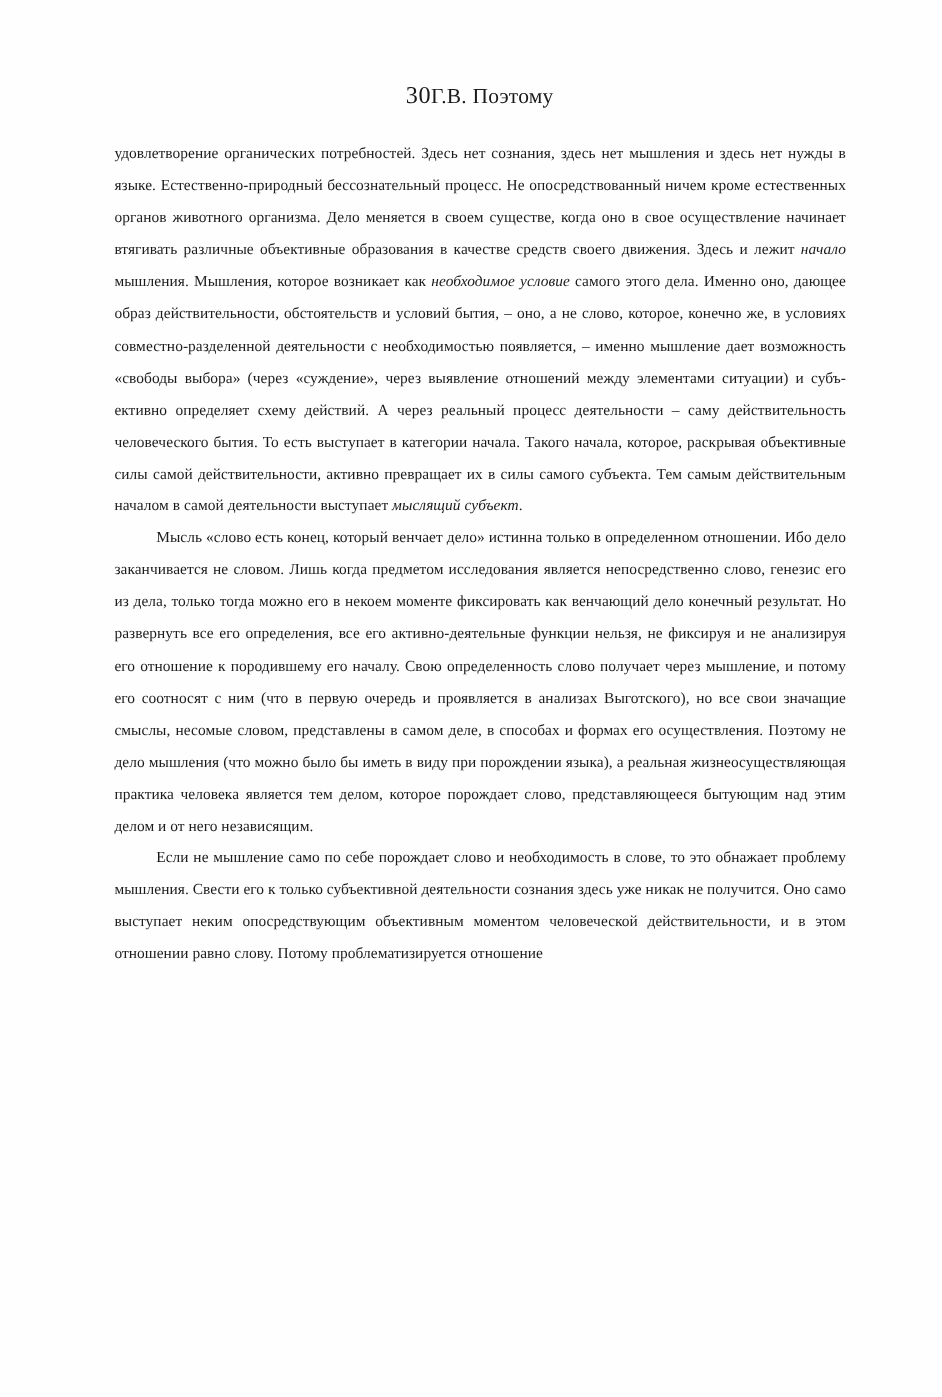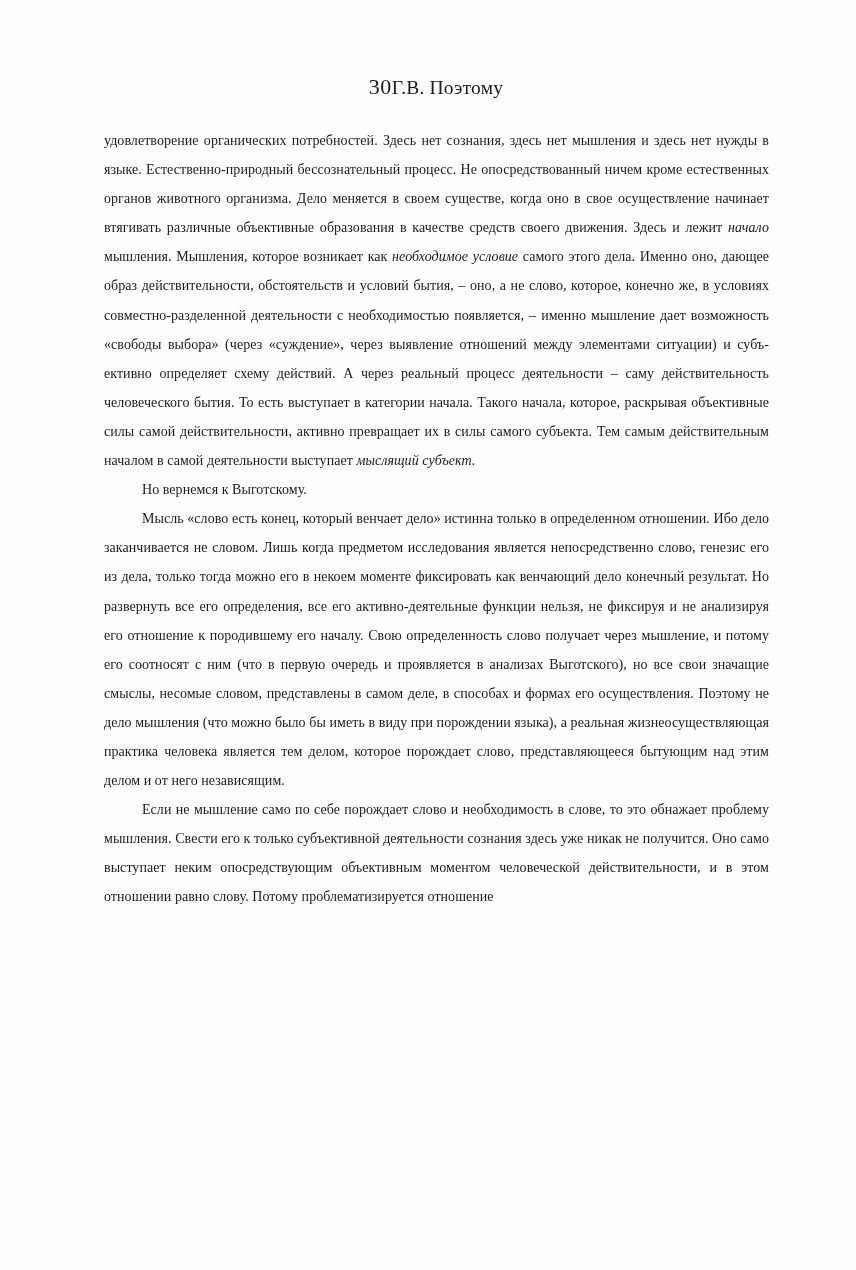--- a/index.html
+++ b/index.html
@@ -65,18 +65,17 @@
 
 <div class="page">
 
   <div class="header">
     <span class="folio">30</span>
     <span class="running-title">Г.В. Поэтому</span>
   </div>
 
   <div class="body-col" id="body-col">
       <p><span>удовлетворение органических потребностей. Здесь нет сознания, здесь нет мышления и здесь нет нужды в языке. Естественно-при­родный бессознательный процесс. Не опосредствованный ничем кроме естественных органов животного организма. Дело меняется в своем существе, когда оно в свое осуществление начинает втяги­вать различные объективные образования в качестве средств своего движения. Здесь и лежит </span><i>начало</i><span> мышления. Мышления, которое возникает как </span><i>необходимое условие</i><span> самого этого дела. Именно оно, дающее образ действительности, обстоятельств и условий бытия, – оно, а не слово, которое, конечно же, в условиях совместно-раз­деленной деятельности с необходимостью появляется, – именно мышление дает возможность «свободы выбора» (через «суждение», через выявление отношений между элементами ситуации) и субъ­ективно определяет схему действий. А через реальный процесс де­ятельности – саму действительность человеческого бытия. То есть выступает в категории начала. Такого начала, которое, раскрывая объективные силы самой действительности, активно превращает их в силы самого субъекта. Тем самым действительным началом в самой деятельности выступает </span><i>мыслящий субъект</i><span>.</span></p>
-      <p class="indent"><span>Но вернемся к Выготскому.</span></p>
       <p class="indent"><span>Мысль «слово есть конец, который венчает дело» истинна только в определенном отношении. Ибо дело заканчивается не словом. Лишь когда предметом исследования является непосред­ственно слово, генезис его из дела, только тогда можно его в некоем моменте фиксировать как венчающий дело конечный результат. Но развернуть все его определения, все его активно-деятельные функции нельзя, не фиксируя и не анализируя его отношение к породившему его началу. Свою определенность слово получает через мышление, и потому его соотносят с ним (что в первую оче­редь и проявляется в анализах Выготского), но все свои значащие смыслы, несомые словом, представлены в самом деле, в способах и формах его осуществления. Поэтому не дело мышления (что можно было бы иметь в виду при порождении языка), а реальная жизнеосуществляющая практика человека является тем делом, которое порождает слово, представляющееся бытующим над этим делом и от него независящим.</span></p>
       <p class="indent"><span>Если не мышление само по себе порождает слово и необходи­мость в слове, то это обнажает проблему мышления. Свести его к только субъективной деятельности сознания здесь уже никак не получится. Оно само выступает неким опосредствующим объ­ективным моментом человеческой действительности, и в этом отношении равно слову. Потому проблематизируется отношение</span></p>
     </div>
 
 </div>
 
 </body></html>

